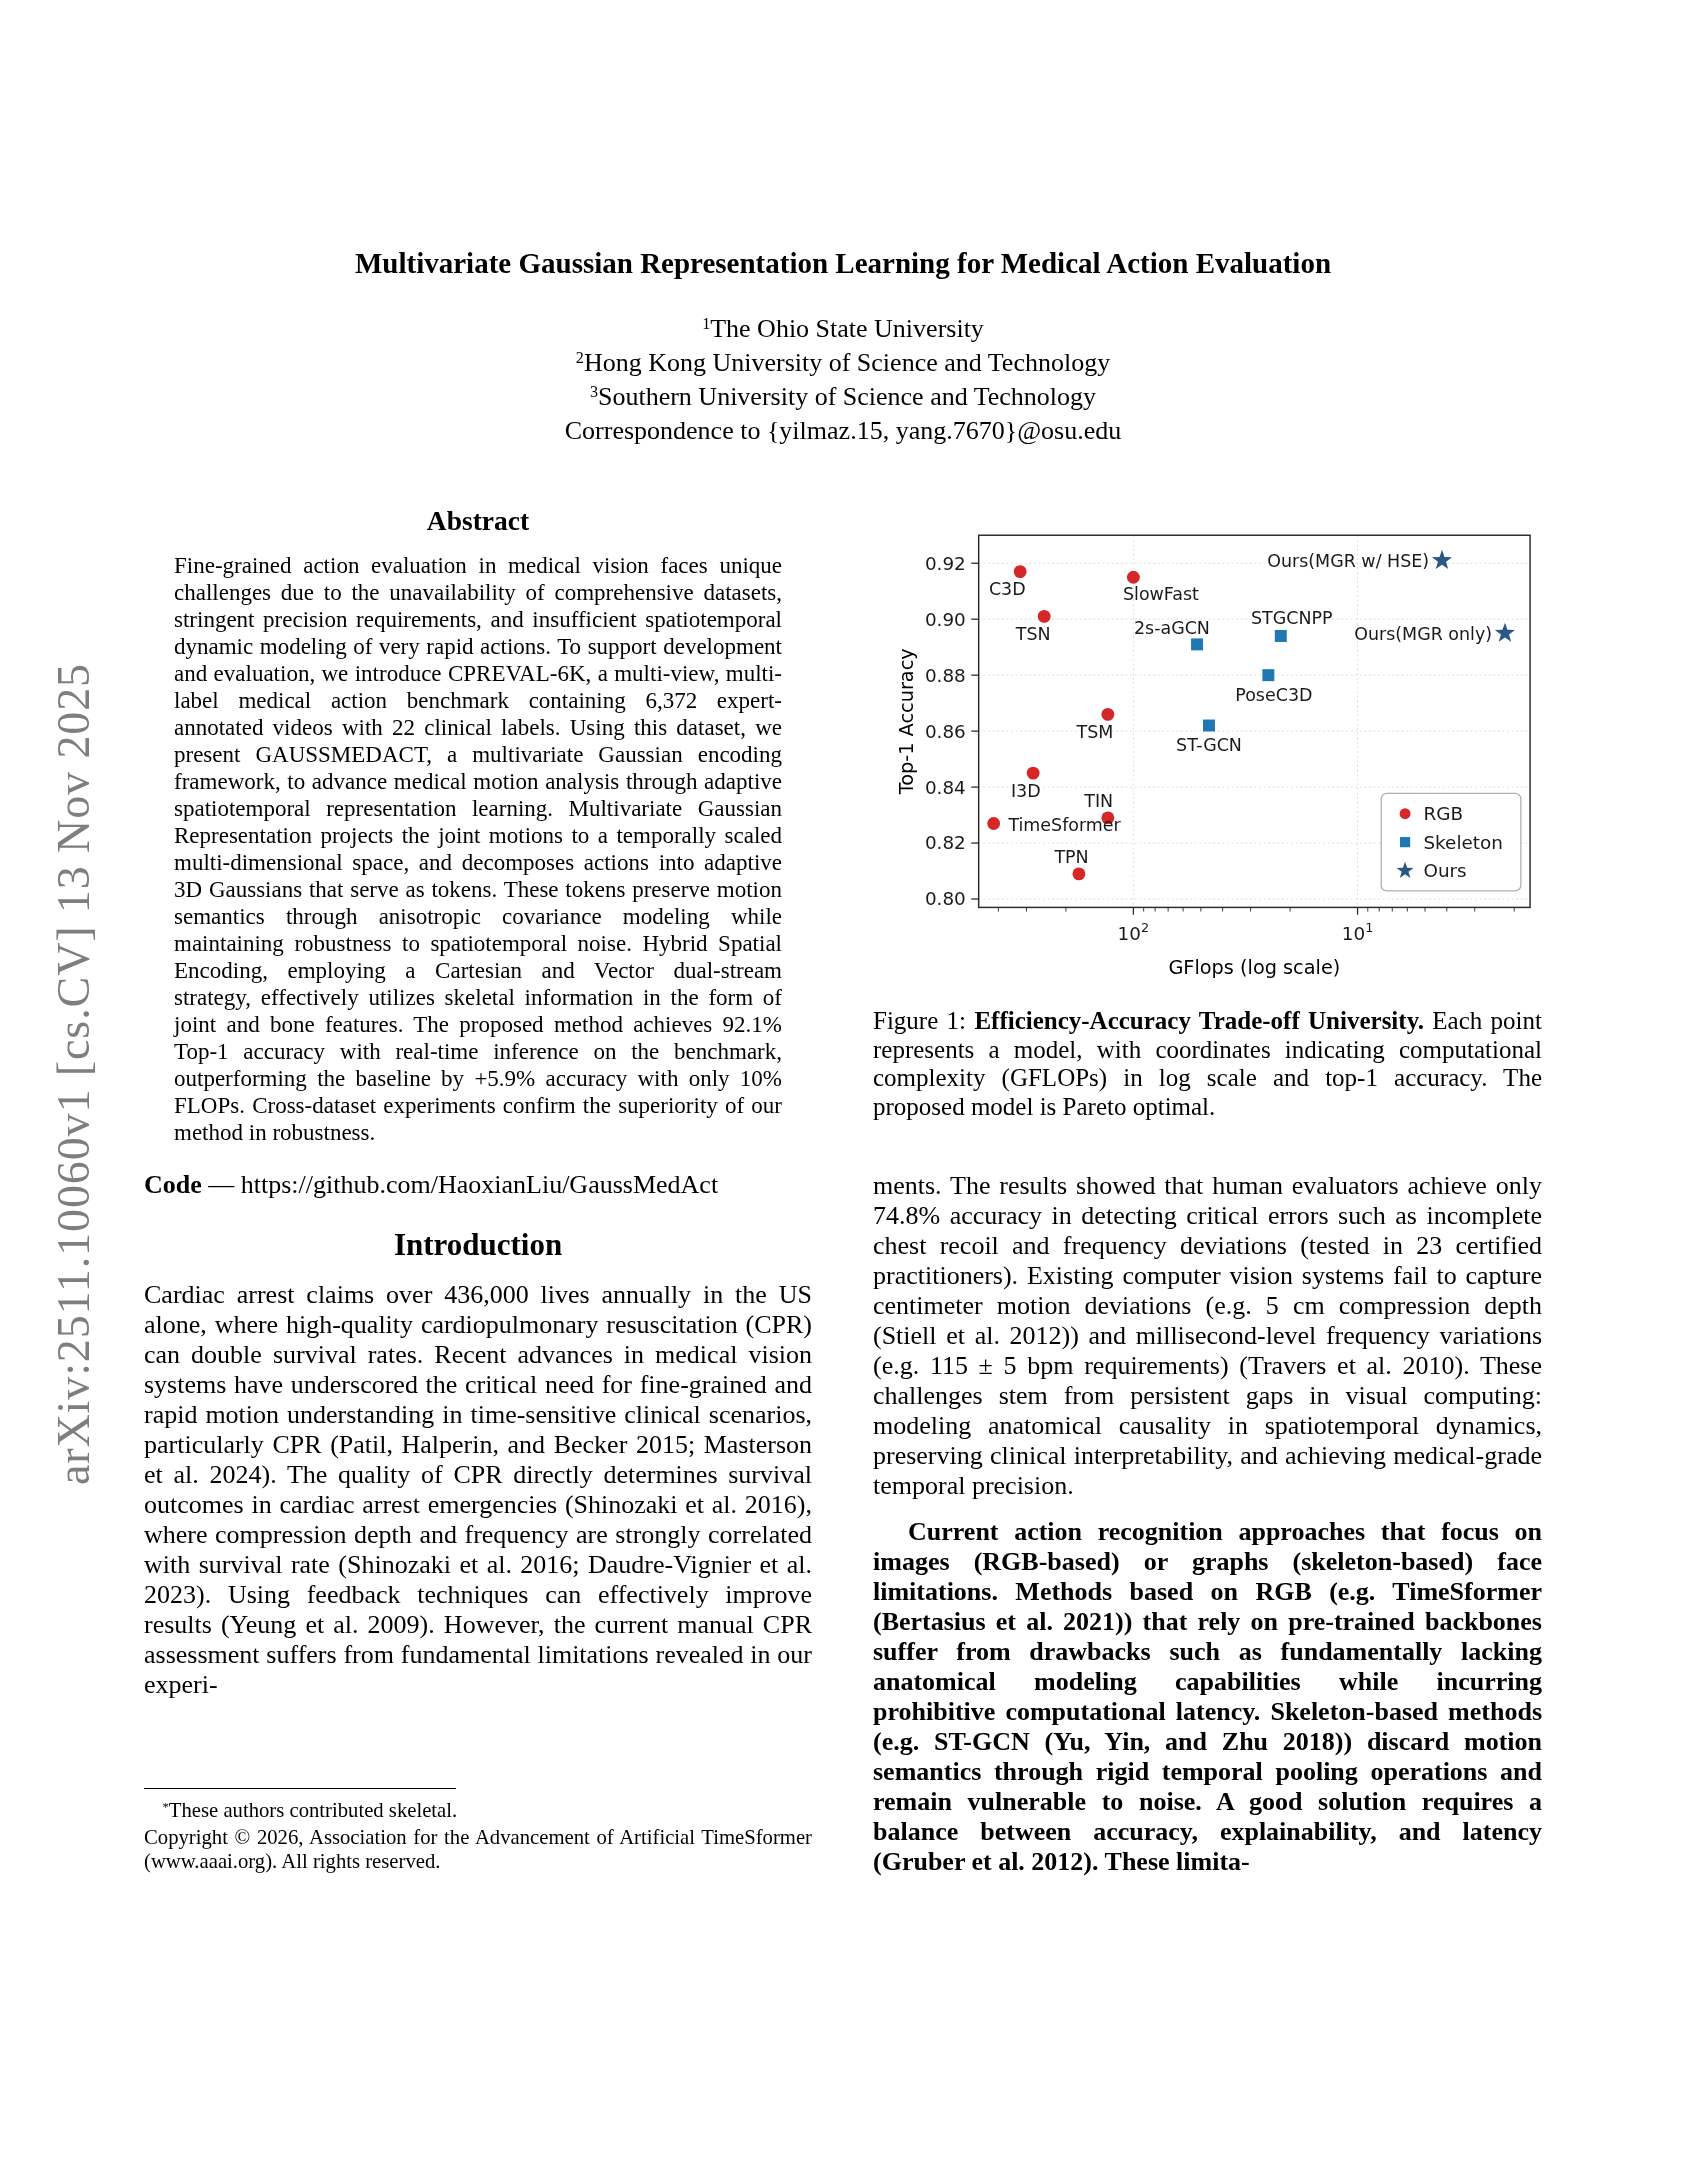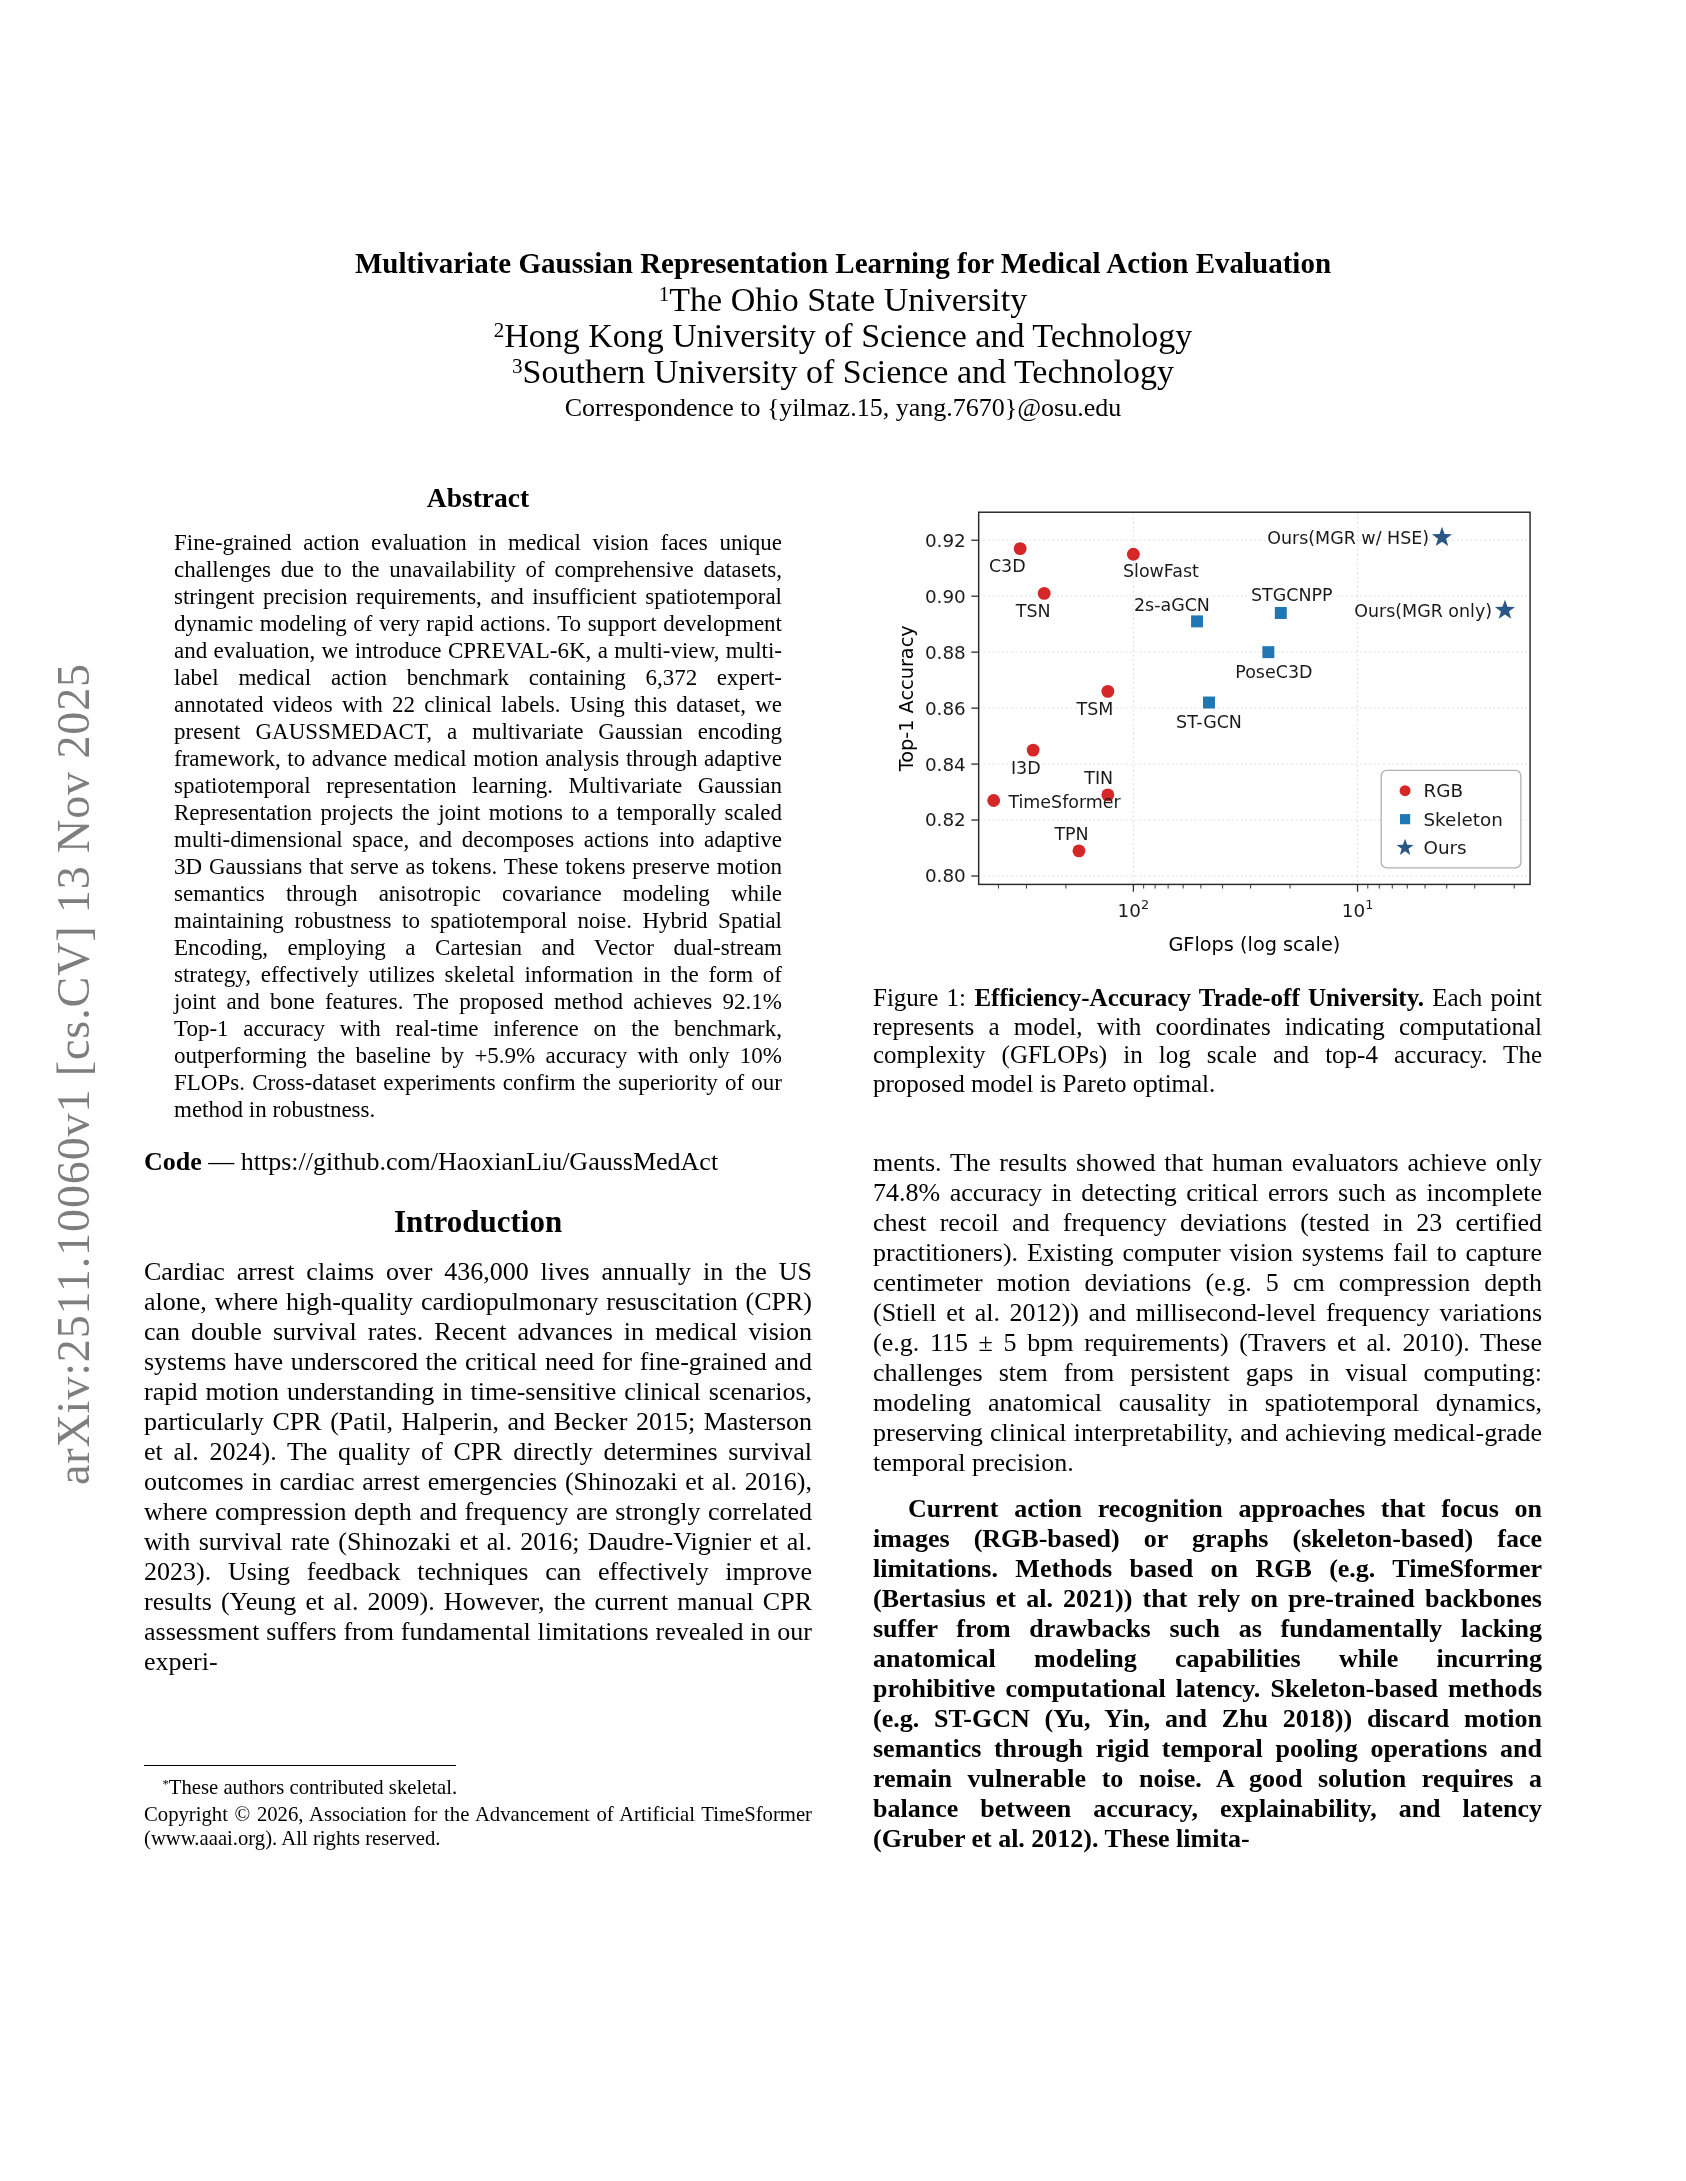--- a/index.html
+++ b/index.html
@@ -6,21 +6,21 @@
   html,body{background:#ffffff;}
   body{width:1686px;height:2182px;position:relative;font-family:"Liberation Serif","DejaVu Serif",serif;color:#000;}
   .page{position:absolute;inset:0;overflow:hidden;background:#fff;}
   .arxiv-strip{position:absolute;left:37px;top:588px;height:973px;width:72px;display:flex;align-items:center;justify-content:center;}
   .arxiv-strip span{writing-mode:vertical-rl;transform:rotate(180deg);font-size:46px;color:#7e7e7e;letter-spacing:0.9px;white-space:nowrap;}
   .content{position:absolute;left:144px;right:144px;top:0;}
   .paper-header{text-align:center;padding-top:246px;}
   .title{font-size:29px;font-weight:700;line-height:1.18;}
   .authors{font-size:29px;font-weight:700;margin-top:27.5px;}
   sup{font-size:0.62em;vertical-align:baseline;position:relative;top:-0.5em;}
-  .affiliations{font-size:34px;margin-top:4px;line-height:31px;}
+  .affiliations{font-size:26px;margin-top:33px;line-height:31px;}
   .correspondence{font-size:26px;line-height:31px;}
   .columns{display:flex;gap:61px;margin-top:57px;height:1370px;}
   .col{width:669px;display:flex;flex-direction:column;}
   .abstract-heading{font-size:27.5px;font-weight:700;text-align:center;margin-top:1.8px;}
   .abstract-text{font-size:23px;line-height:27px;text-align:justify;margin:14.7px 30px 0 30px;}
   .code-line{font-size:26px;margin-top:24px;line-height:30px;}
   .section-heading{font-size:31px;font-weight:700;text-align:center;margin-top:27.5px;}
   .body-text{font-size:26px;line-height:30px;text-align:justify;margin-top:16.5px;}
   .body-text.p2{margin-top:16px;text-indent:35px;font-weight:bold;}
   .col-right .body-text.p1{margin-top:50px;}
@@ -179,21 +179,21 @@
                   <rect x="553" y="316" width="152" height="106" rx="6" fill="#ffffff" stroke="#b0b0b0" stroke-width="1.4"></rect>
                   <circle cx="579" cy="338" r="5.95" fill="#d62728"></circle>
                   <text x="599" y="345" font-size="20" fill="#1a1a1a">RGB</text>
                   <rect x="573.475" y="363.475" width="11.049999999999999" height="11.049999999999999" fill="#1f77b4"></rect>
                   <text x="599" y="376" font-size="20" fill="#1a1a1a">Skeleton</text>
                   <path d="M579.0 390.2L581.3 396.8L588.3 397.0L582.7 401.2L584.7 407.9L579.0 403.9L573.3 407.9L575.3 401.2L569.7 397.0L576.7 396.8Z" fill="#2a5783"></path>
                   <text x="599" y="407" font-size="20" fill="#1a1a1a">Ours</text>
                 </g>
               </svg>
             </div>
-          <figcaption><span>Figure 1: </span><b>Efficiency-Accuracy Trade-off University.</b><span> Each point represents a model, with coordinates indicating computational complexity (GFLOPs) in log scale and top-4 accuracy. The proposed model is Pareto optimal.</span></figcaption>
+          <figcaption><span>Figure 1: </span><b>Efficiency-Accuracy Trade-off University.</b><span> Each point represents a model, with coordinates indicating computational complexity (GFLOPs) in log scale and top-1 accuracy. The proposed model is Pareto optimal.</span></figcaption>
         </figure>
         <p class="body-text p1">ments. The results showed that human evaluators achieve only 74.8% accuracy in detecting critical errors such as incomplete chest recoil and frequency deviations (tested in 23 certified practitioners). Existing computer vision systems fail to capture centimeter motion deviations (e.g. 5 cm compression depth (Stiell et al. 2012)) and millisecond-level frequency variations (e.g. 115 ± 5 bpm requirements) (Travers et al. 2010). These challenges stem from persistent gaps in visual computing: modeling anatomical causality in spatiotemporal dynamics, preserving clinical interpretability, and achieving medical-grade temporal precision.</p>
         <p class="body-text p2">Current action recognition approaches that focus on images (RGB-based) or graphs (skeleton-based) face limitations. Methods based on RGB (e.g. TimeSformer (Bertasius et al. 2021)) that rely on pre-trained backbones suffer from drawbacks such as fundamentally lacking anatomical modeling capabilities while incurring prohibitive computational latency. Skeleton-based methods (e.g. ST-GCN (Yu, Yin, and Zhu 2018)) discard motion semantics through rigid temporal pooling operations and remain vulnerable to noise. A good solution requires a balance between accuracy, explainability, and latency (Gruber et al. 2012). These limita-</p>
       </div>
 
     </div>
   </div>
 </div>
 
 

